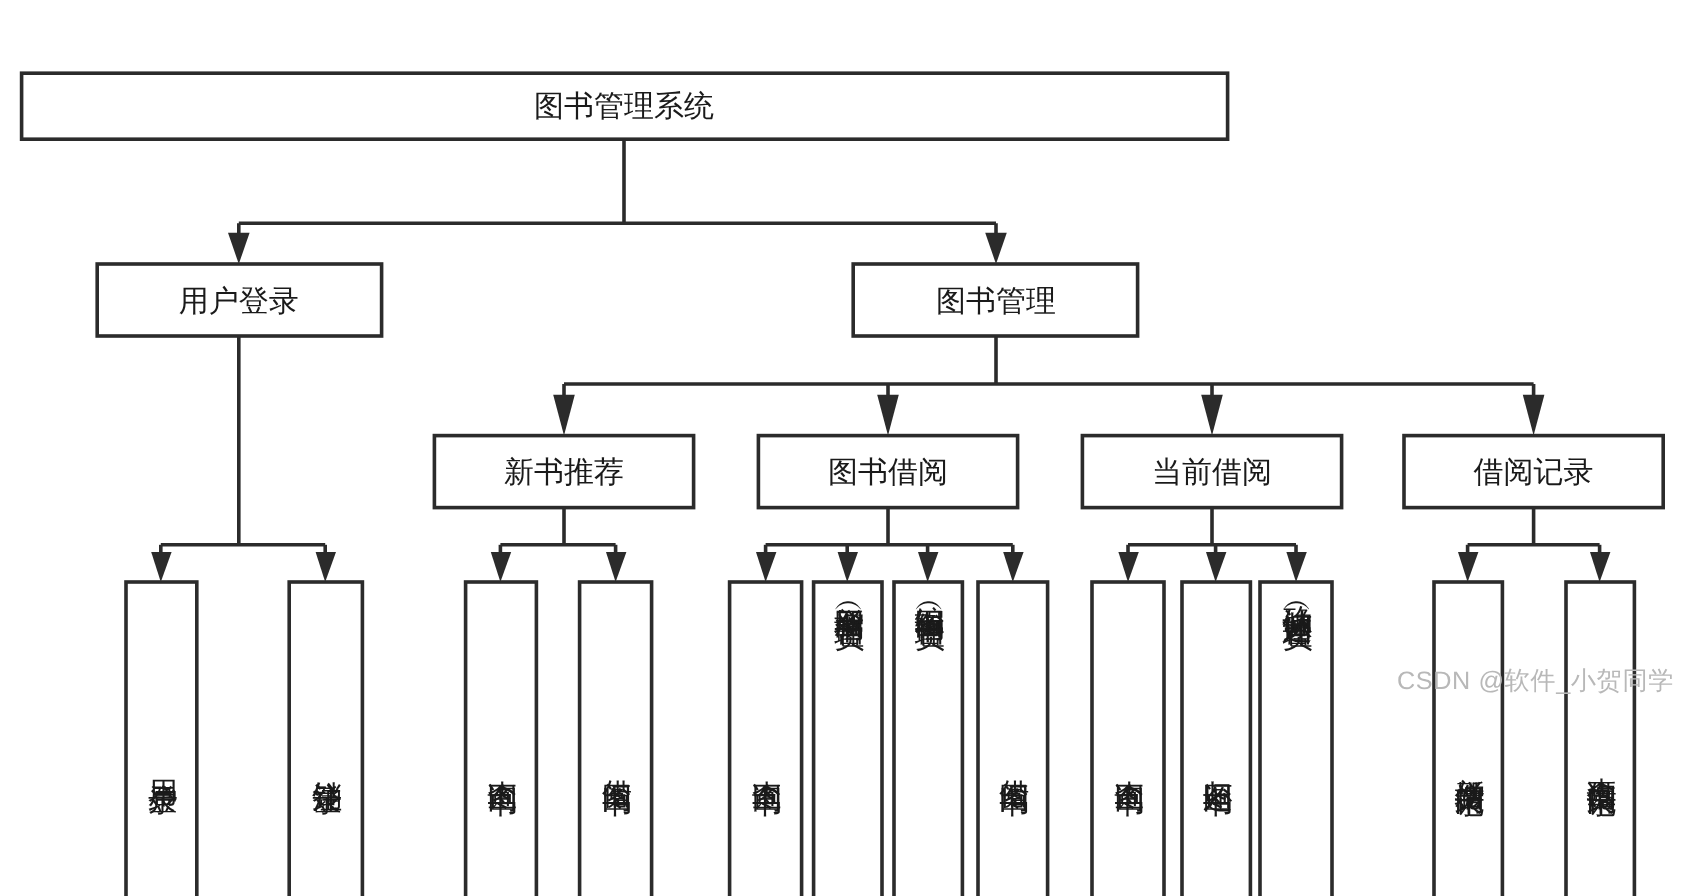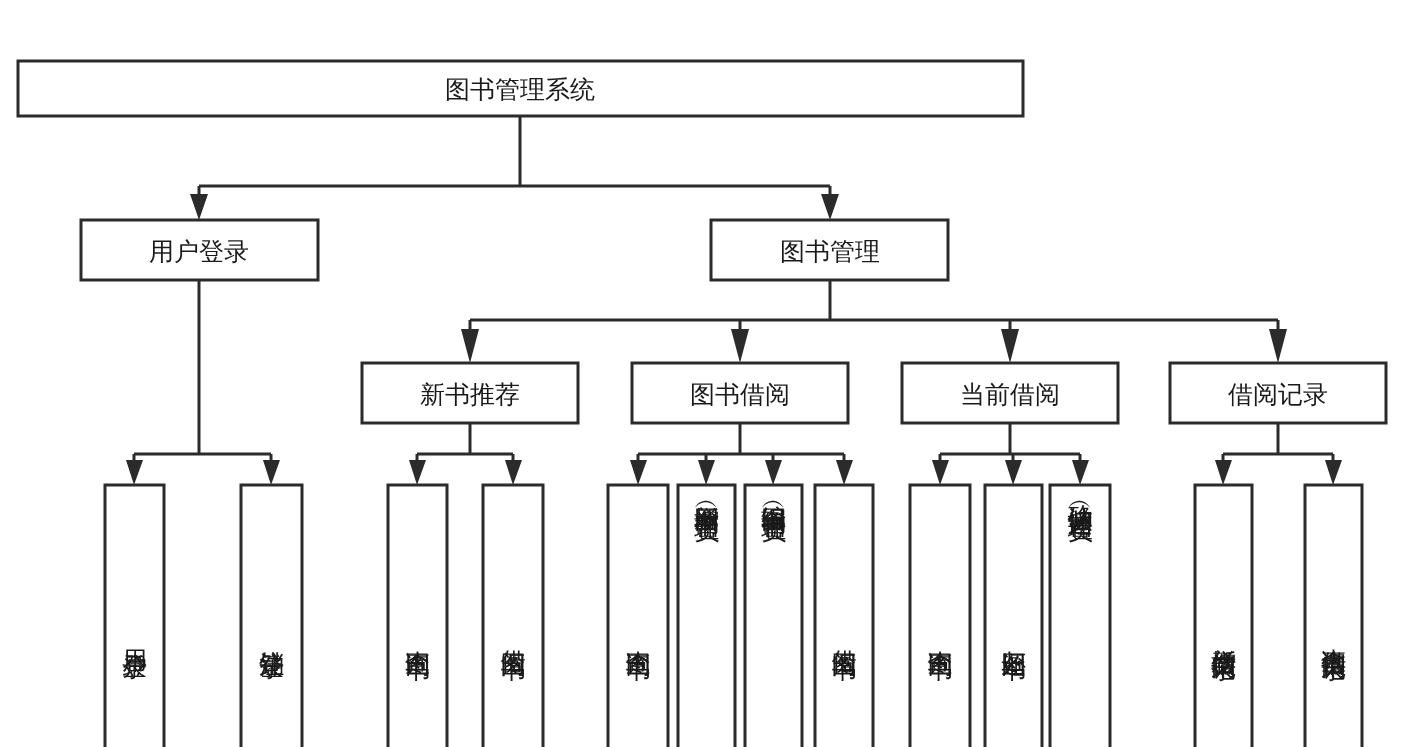--- a/index.html
+++ b/index.html
@@ -232,14 +232,15 @@
     <span class="vlabel">确认归还（管理员）</span>
   </div>
 
   <div class="vlabel-wrap" style="left:1195px; top:437px; width:57px; height:298px;">
     <span class="vlabel">新增借阅记录</span>
   </div>
   <div class="vlabel-wrap" style="left:1305px; top:437px; width:57px; height:298px;">
     <span class="vlabel">查询借阅记录</span>
   </div>
 
+  <div class="watermark">CSDN @软件_小贺同学</div>
 
 </div>
 
 </body></html>

